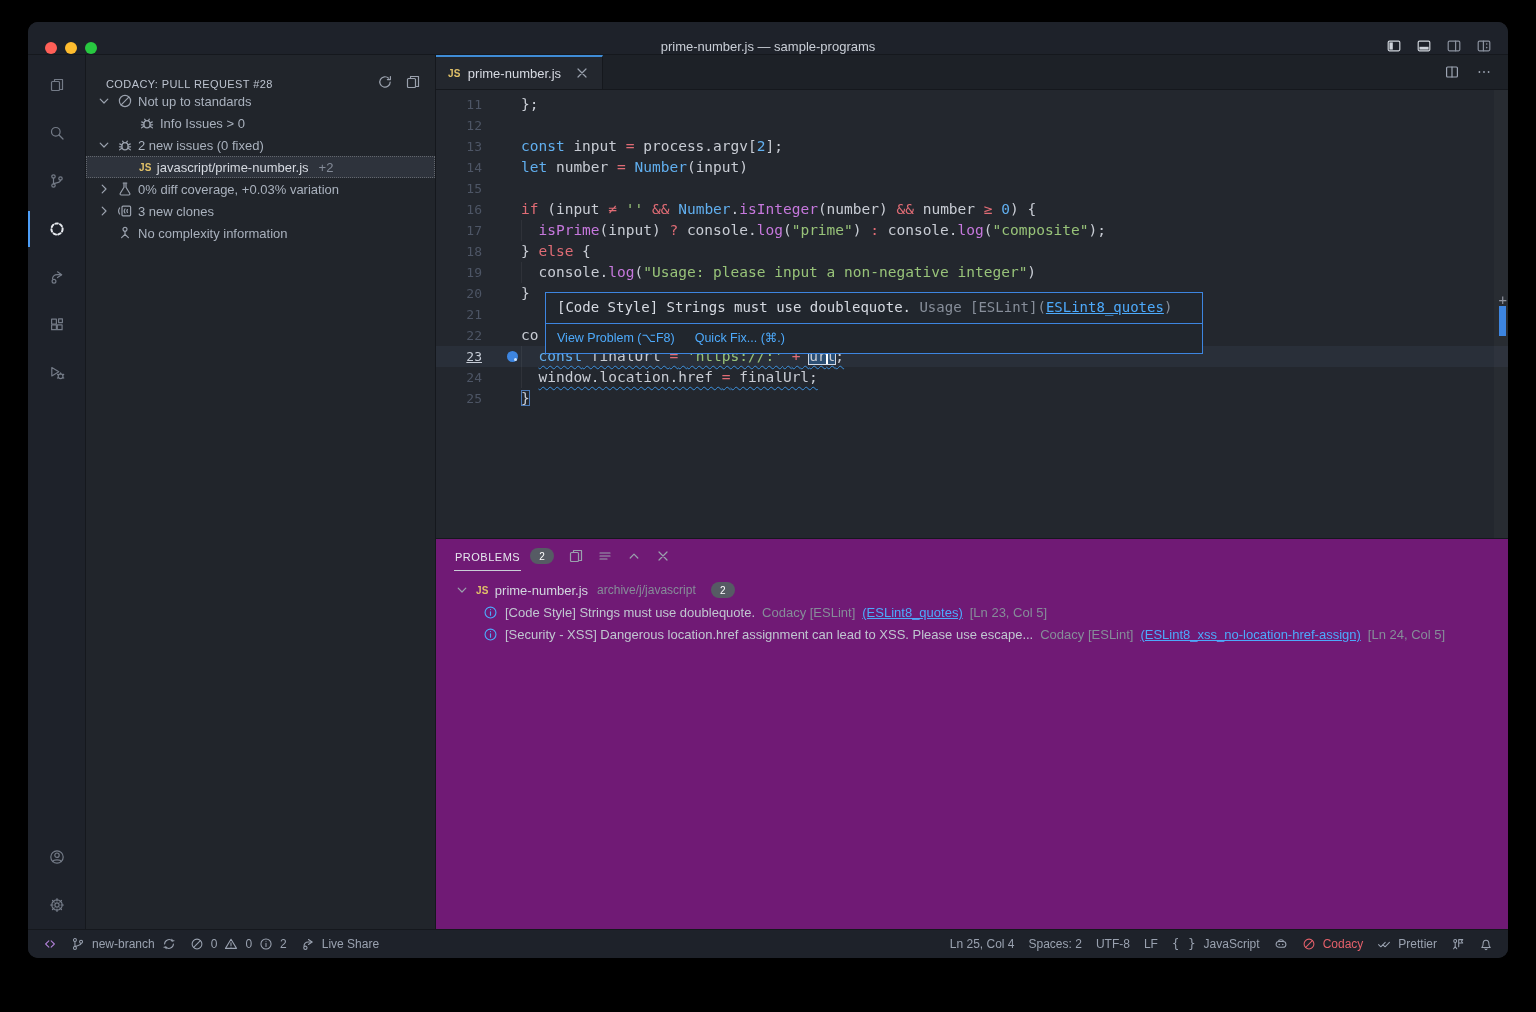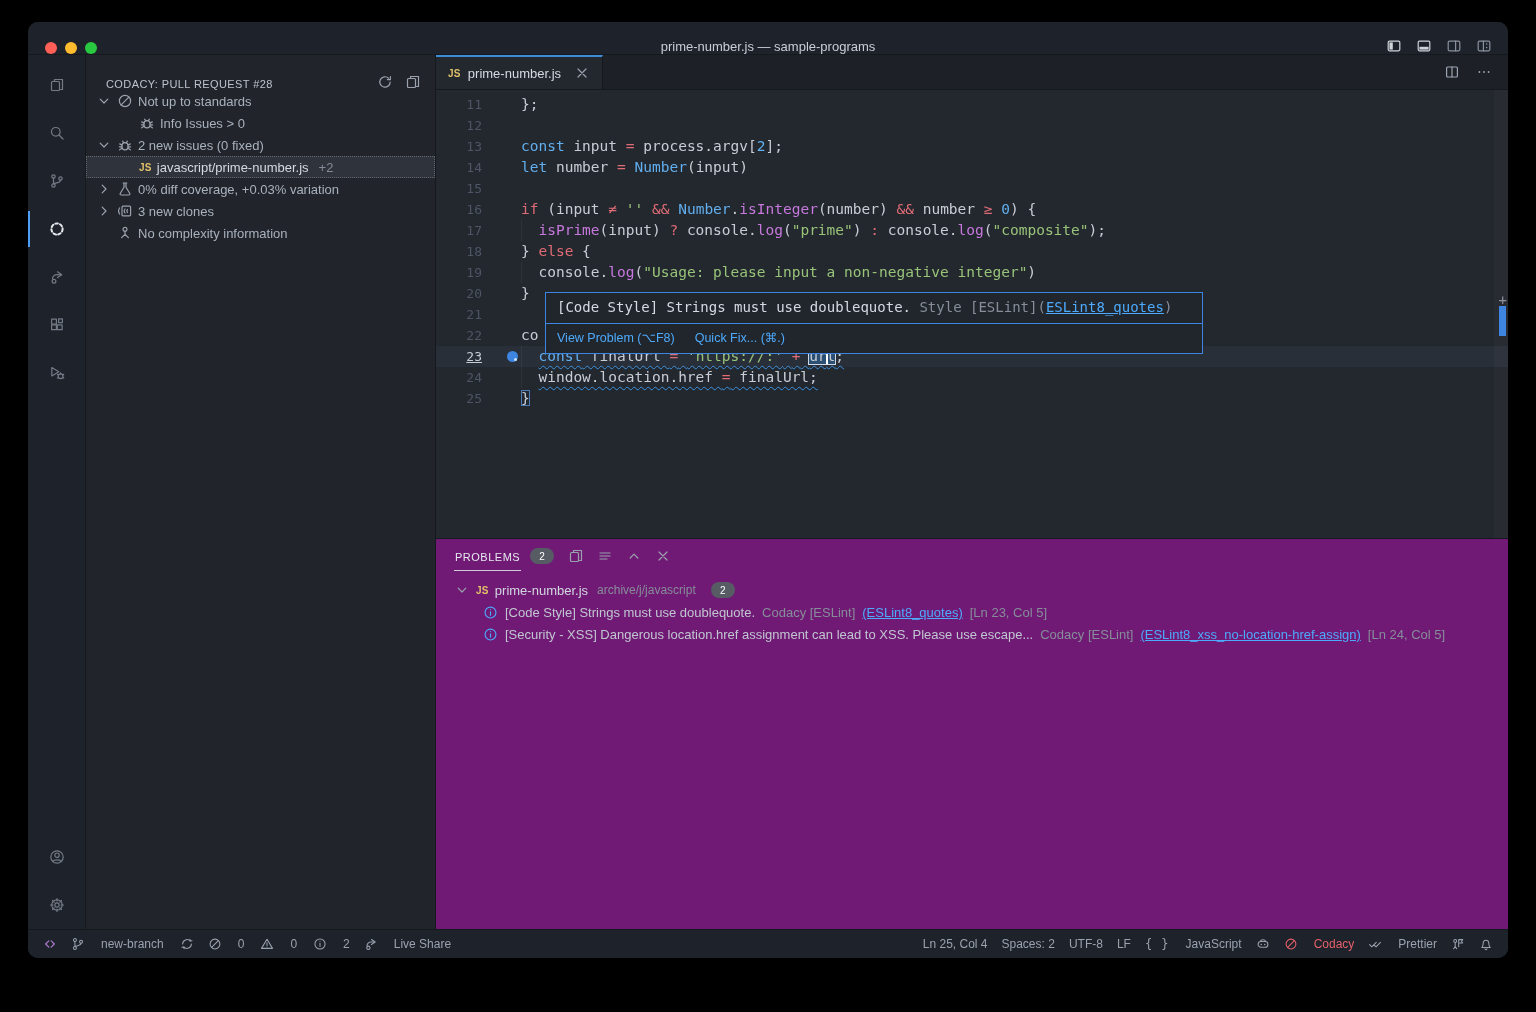--- a/index.html
+++ b/index.html
@@ -75,21 +75,21 @@
   .panel-body{flex:1;overflow:hidden;padding-top:6px;}
   .prow-file{height:22px;display:flex;align-items:center;gap:6px;padding-left:18px;font-size:13px;color:#d2d7df;white-space:nowrap;}
   .prow-file .chev{color:#9aa1ad;width:16px;height:16px;}
   .ppath{color:#868d99;font-size:12px;margin-left:3px;}
   .prow{height:22px;display:flex;align-items:center;gap:7px;padding-left:47px;font-size:13px;color:#c0c6d0;white-space:nowrap;}
   .prow .ic{color:#4daafc;flex:0 0 15px;}
   .prow .ic svg{width:15px;height:15px;}
   .psrc{color:#868d99}.plink{color:#4daafc;text-decoration:underline}.ploc{color:#868d99}
   
   .statusbar{flex:0 0 28px;background:#1e222a;border-top:1px solid #15181d;display:flex;align-items:center;font-size:12px;color:#9aa2b0;padding:0 8px;}
-  .sitem{display:flex;align-items:center;gap:16px;padding:0 7px;height:28px;}
+  .sitem{display:flex;align-items:center;gap:7px;padding:0 7px;height:28px;}
   .sitem .ic svg{width:14px;height:14px;}
   .sb-right{margin-left:auto;display:flex;align-items:center;}
   .remote{color:#b180d7;}
   .codacy{color:#e4606a;}
   .braces{font-family:"DejaVu Sans Mono",monospace;font-size:12px;letter-spacing:1px;}
   
   .ic{display:inline-flex;}
   .ic svg,[data-icon] svg{width:16px;height:16px;fill:none;stroke:currentColor;stroke-width:1.2;stroke-linecap:round;stroke-linejoin:round;display:block;}
   [data-icon]{display:inline-flex;}
 </style>
@@ -364,21 +364,21 @@
             <div class="cl"><span class="ln">18</span><span class="lc"><span>} </span><span class="op">else</span><span> {</span></span></div>
             <div class="cl"><span class="ln">19</span><span class="guideline"></span><span class="lc"><span>  console.</span><span class="fn">log</span><span>(</span><span class="str">"Usage: please input a non-negative integer"</span><span>)</span></span></div>
             <div class="cl"><span class="ln">20</span><span class="lc"><span>}</span></span></div>
             <div class="cl"><span class="ln">21</span><span class="lc"></span></div>
             <div class="cl"><span class="ln">22</span><span class="lc"><span>co</span></span></div>
             <div class="cl active"><span class="ln">23</span><span class="guideline"></span><span class="pin"></span><span class="lc"><span>  </span><span class="kw sq">const</span><span class="sq"> finalUrl </span><span class="op sq">=</span><span class="sq"> </span><span class="str sq">'https://:'</span><span class="sq"> </span><span class="op sq">+</span><span class="sq"> </span><span class="wordbox sq">ur<span class="caret"></span>l</span><span class="sq">;</span></span></div>
             <div class="cl"><span class="ln">24</span><span class="guideline"></span><span class="lc"><span>  </span><span class="sq">window.location.href </span><span class="op sq">=</span><span class="sq"> finalUrl;</span></span></div>
             <div class="cl"><span class="ln">25</span><span class="lc"><span class="bracket">}</span></span></div>
             <div class="tooltip">
             <div class="tt-msg">
-              <span>[Code Style] Strings must use doublequote.</span><span class="tt-src"> Style [ESLint](</span><span class="tt-link">ESLint8_quotes</span><span class="tt-src">)</span>
+              <span>[Code Style] Strings must use doublequote.</span><span class="tt-src"> Usage [ESLint](</span><span class="tt-link">ESLint8_quotes</span><span class="tt-src">)</span>
             </div>
             <div class="tt-actions">
               <span>View Problem (⌥F8)</span>
               <span>Quick Fix... (⌘.)</span>
             </div>
           </div>
           <div class="ruler">
             <span class="mark-cross">+</span>
             <span class="mark-info"></span>
           </div>

